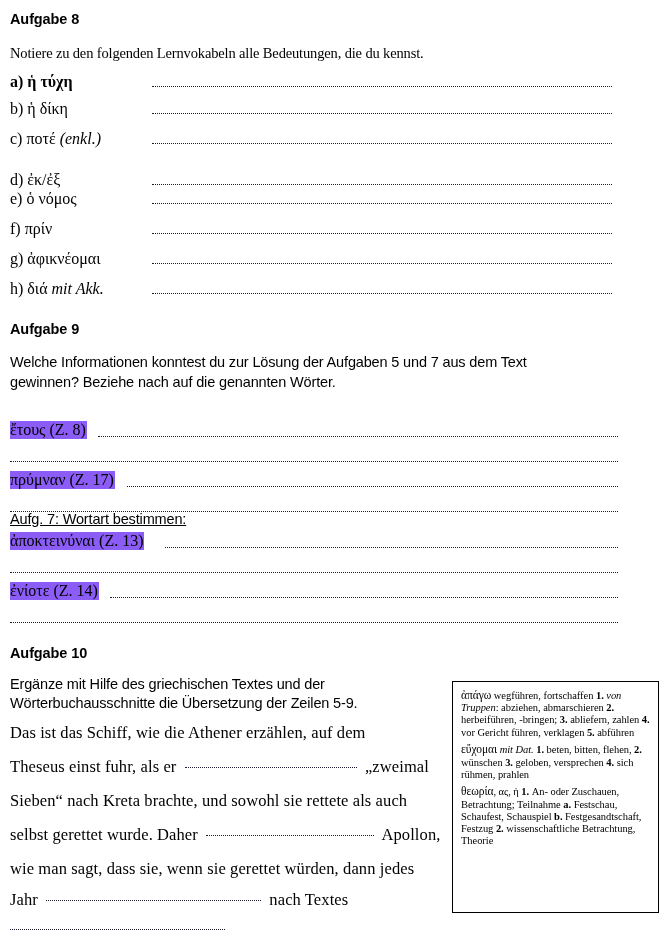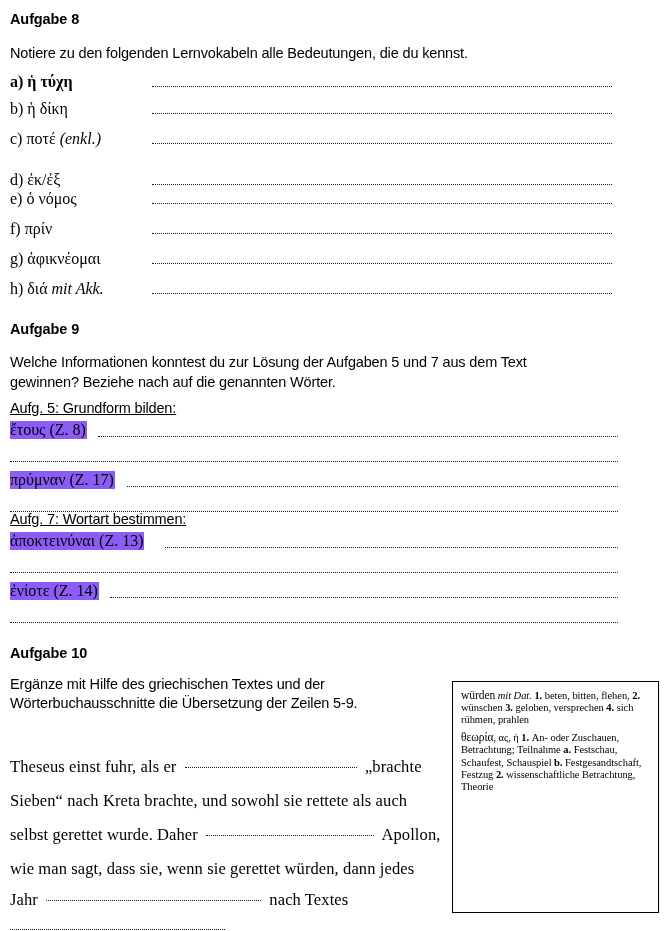--- a/index.html
+++ b/index.html
@@ -164,21 +164,21 @@
   .dict-entry i { font-style: italic; }
   .dict-entry b { font-weight: bold; }
 </style>
 </head>
 <body>
 
 <div class="page">
 
   <div class="task-heading" style="left:10px; top:11px;">Aufgabe 8</div>
 
-  <div class="prompt" style="left:10px; top:43px; width:640px;">Notiere zu den folgenden Lernvokabeln alle Bedeutungen, die du kennst.</div>
+  <div class="prompt" style="left:10px; top:43px; width:640px;font-family:Liberation Serif, serif;">Notiere zu den folgenden Lernvokabeln alle Bedeutungen, die du kennst.</div>
 
   <div id="task8-list">
       <div class="vocab-row" style="top: 73px; font-weight: bold;">
         <span class="vocab-term">a) ἡ τύχη</span>
         <span class="vocab-dots"></span>
       </div>
       <div class="vocab-row" style="top: 100px;">
         <span class="vocab-term">b) ἡ δίκη</span>
         <span class="vocab-dots"></span>
       </div>
@@ -206,21 +206,20 @@
         <span class="vocab-term">h) διά<i> mit Akk.</i></span>
         <span class="vocab-dots"></span>
       </div>
     </div>
 
   <div class="task-heading" style="left:10px; top:321px;">Aufgabe 9</div>
 
   <div class="prompt" style="left:10px; top:352px; width:645px;">Welche Informationen konntest du zur Lösung der Aufgaben 5 und 7 aus dem Text</div>
   <div class="prompt" style="left:10px; top:372px; width:645px;">gewinnen? Beziehe nach auf die genannten Wörter.</div>
 
-  <div class="sub-heading" style="left:10px; top:400px;">Aufg. 5: Grundform bilden:</div>
 
   <div class="answer-block" style="top:421px;">
     <div class="ans-line" style="top:0px;">
       <span class="ans-label">ἔτους (Z. 8)</span>
       <span class="ans-dots indent-etous"></span>
     </div>
     <div class="ans-line" style="top:25px;">
       <span class="ans-dots"></span>
     </div>
     <div class="ans-line" style="top:50px;">
@@ -249,25 +248,26 @@
     <div class="ans-line" style="top:75px;">
       <span class="ans-dots"></span>
     </div>
   </div>
 
   <div class="task-heading" style="left:10px; top:645px;">Aufgabe 10</div>
 
   <div class="prompt" style="left:10px; top:674px; width:430px;">Ergänze mit Hilfe des griechischen Textes und der</div>
   <div class="prompt" style="left:10px; top:693px; width:440px;">Wörterbuchausschnitte die Übersetzung der Zeilen 5-9.</div>
 
+  <div class="trans-line" style="top:723px;">Das ist das Schiff,  wie die Athener erzählen, auf dem</div>
 
   <div class="trans-line" style="top:757px;">
     <span>Theseus einst fuhr, als er</span>
     <span class="gapdots" style="width:172px;"></span>
-    <span>„brachte</span>
+    <span>„zweimal</span>
   </div>
 
   <div class="trans-line" style="top:791px;">Sieben“ nach Kreta brachte, und sowohl sie rettete als auch</div>
 
   <div class="trans-line" style="top:825px;">
     <span>selbst gerettet wurde. Daher</span>
     <span class="gapdots" style="width:168px;"></span>
     <span>Apollon,</span>
   </div>
 
@@ -278,17 +278,18 @@
     <span class="gapdots" style="width:215px;"></span>
     <span>nach Textes</span>
   </div>
 
   <div class="trans-line" style="top:919px;">
     <span class="gapdots" style="width:215px; margin-left:0;"></span>
     <span>.</span>
   </div>
 
   <div class="dict-box" id="dict-box">
-      <div class="dict-entry"><span class="lemma serif">würden</span><span> <i>mit Dat.</i> <b>1.</b> beten, bitten, flehen, <b>2.</b> wünschen <b>3.</b> geloben, versprechen <b>4.</b> sich rühmen, prahlen</span></div>
+      <div class="dict-entry"><span class="lemma serif">ἀπάγω</span><span> wegführen, fortschaffen <b>1.</b> <i>von Truppen</i>: abziehen, abmarschieren <b>2.</b> herbeiführen, -bringen; <b>3.</b> abliefern, zahlen <b>4.</b> vor Gericht führen, verklagen <b>5.</b> abführen</span></div>
+      <div class="dict-entry"><span class="lemma serif">εὔχομαι</span><span> <i>mit Dat.</i> <b>1.</b> beten, bitten, flehen, <b>2.</b> wünschen <b>3.</b> geloben, versprechen <b>4.</b> sich rühmen, prahlen</span></div>
       <div class="dict-entry"><span class="lemma serif">θεωρία</span><span>, ας, ἡ <b>1.</b> An- oder Zuschauen, Betrachtung; Teilnahme <b>a.</b> Festschau, Schaufest, Schauspiel <b>b.</b> Festgesandtschaft, Festzug <b>2.</b> wissenschaftliche Betrachtung, Theorie</span></div>
     </div>
 
 </div>
 
 </body></html>

